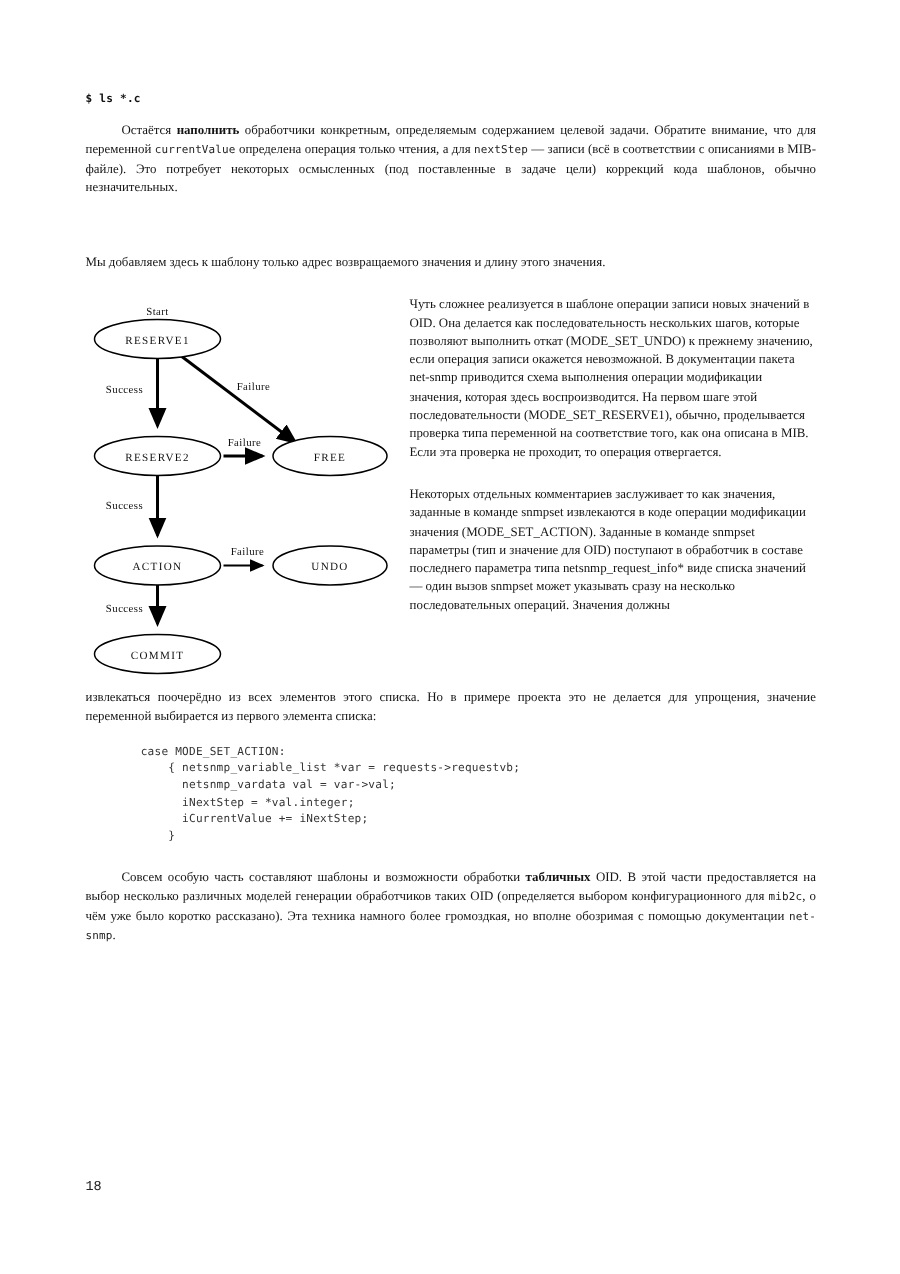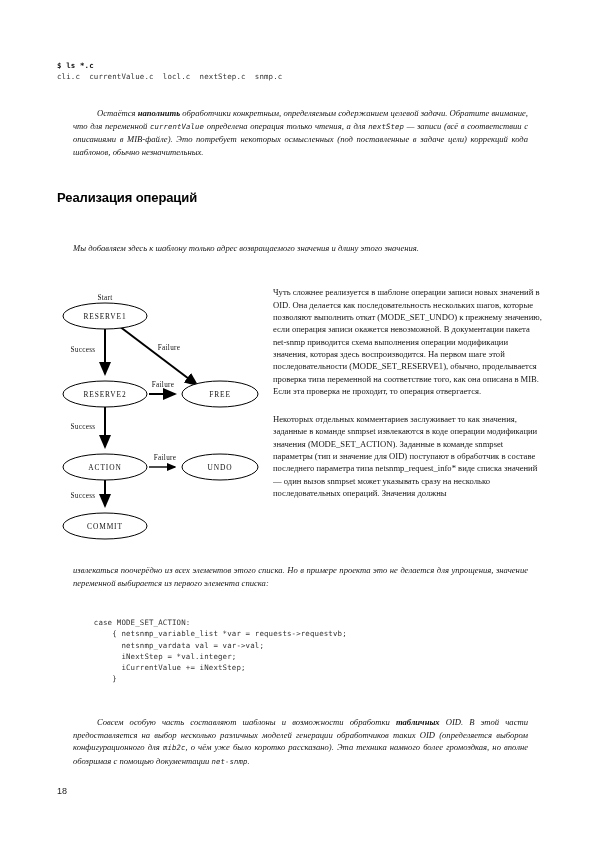--- a/index.html
+++ b/index.html
@@ -43,26 +43,25 @@
     font-size: 7.3px;
     letter-spacing: 0.1px;
     color: #222;
   }
   
   p.body {
     font-family: "Liberation Serif", serif;
     font-size: 8.6px;
     line-height: 12.4px;
     text-align: justify;
-    margin: 16px;
+    margin: 0;
     color: #141414;
     text-indent: 24px;
     -webkit-hyphens: none;
     hyphens: none;
-    font-style: italic;
   }
   p.body.noindent { text-indent: 0; }
   .spacer-6 { height: 6px; }
   .spacer-9 { height: 9px; }
   .spacer-12 { height: 12px; }
   .spacer-16 { height: 16px; }
   h2.heading {
     font-family: "Liberation Sans", sans-serif;
     font-size: 13px;
     font-weight: bold;
@@ -123,41 +122,39 @@
   }
   svg.diagram path.edge, svg.diagram line.edge {
     stroke: #000000;
     stroke-width: 2;
     fill: none;
   }
   .pagenum {
     position: absolute;
     left: 57px;
     top: 786px;
-    font-family: Liberation Sans, sans-serif;
+    font-family: Liberation Mono, monospace;
     font-size: 9px;
     color: #222;
   }
 </style>
 </head>
 <body>
 
 <div class="page">
   <div class="content">
 
     <div class="code bold">$ ls *.c</div>
-    <div class="code">cli.c  currentValue.c  locl.c  nextStep.c  snmp.c</div>
 
     <div class="spacer-9"></div>
 
     <p class="body"><span>Остаётся </span><b>наполнить</b><span> обработчики конкретным, определяемым содержанием целевой задачи. Обратите внимание, что для переменной </span><span class="mono">currentValue</span><span> определена операция только чтения, а для </span><span class="mono">nextStep</span><span> — записи (всё в соответствии с описаниями в MIB-файле). Это потребует некоторых осмысленных (под поставленные в задаче цели) коррекций кода шаблонов, обычно незначительных.</span></p>
 
     <div class="spacer-16"></div>
 
-    <h2 class="heading">Реализация операций</h2>
 
     <div class="spacer-6"></div>
 
 
     <div class="spacer-6"></div>
 
 
     <div class="spacer-9"></div>
 
     <p class="body noindent">Мы добавляем здесь к шаблону только адрес возвращаемого значения и длину этого значения.</p>

